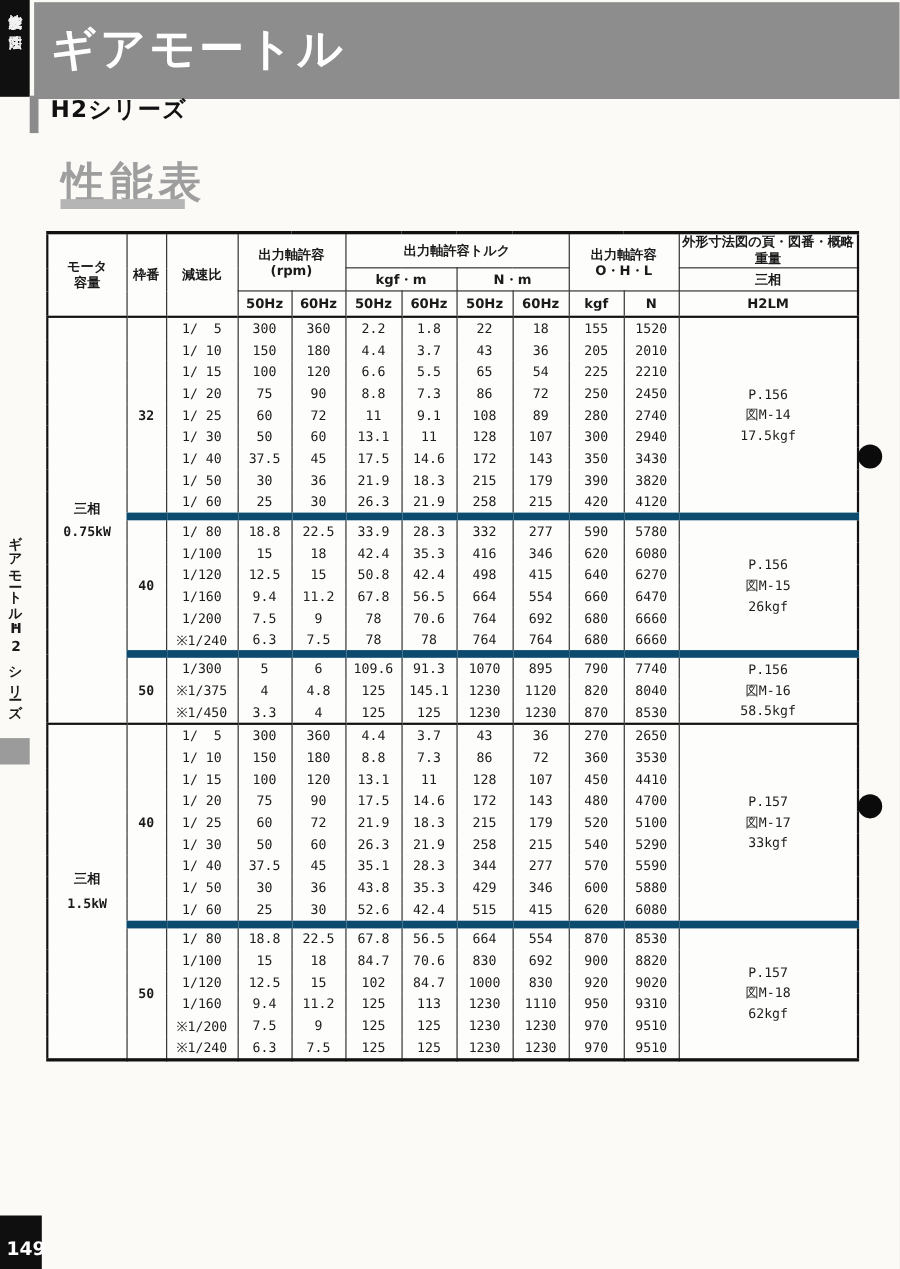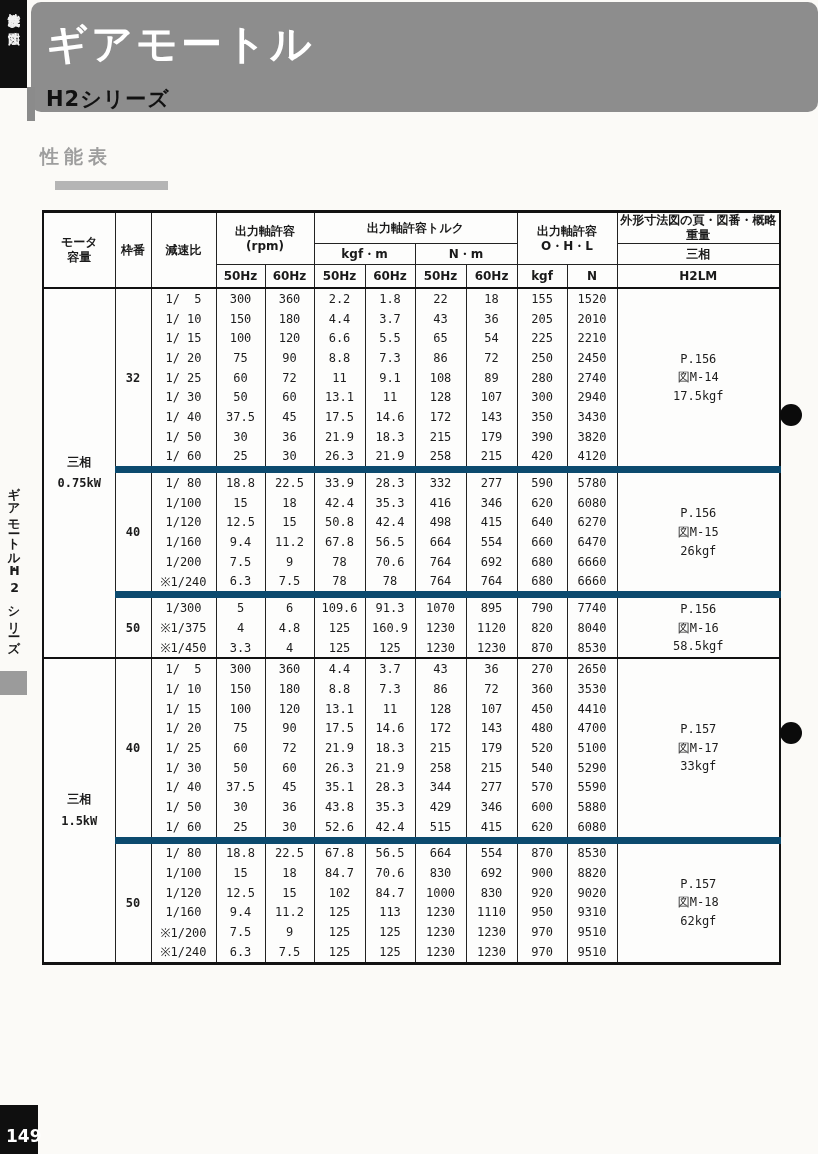--- a/index.html
+++ b/index.html
@@ -11,38 +11,37 @@
   
   .top-tab{
     position:absolute; left:0; top:0; width:27px; height:88px;
     background:#101010; display:flex; justify-content:center;
   }
   .top-tab .vtext{
     writing-mode:vertical-rl; text-orientation:upright;
     color:#f2f2f2; font-size:12px; font-weight:bold; letter-spacing:1px; padding-top:3px;
   }
   .title-bar{
-    position:absolute; left:31px; top:2px; width:787px; height:110px;
+    position:absolute; left:31px; top:2px; width:787px; height:88px;
     background:#8d8d8d;
-    border-radius:10px;
   }
   .title-bar h1{
     margin:0; padding:22px 0 0 15px; font-size:41px; line-height:1;
     font-weight:bold; color:#ffffff; letter-spacing:3px;
   }
   .series-accent{
     position:absolute; left:27px; top:87px; width:8px; height:34px; background:#8b8b8b;
   }
   .series-title{
     position:absolute; left:46px; top:88px; margin:0;
     font-size:21px; font-weight:bold; color:#111; letter-spacing:1px; line-height:1.1;
   }
   .section-title{
-    position:absolute; left:40px; top:146px; margin:0;
-    font-size:19px; font-weight:bold; color:#9e9e9e; letter-spacing:5px; line-height:1.1;
+    position:absolute; left:56px; top:146px; margin:0;
+    font-size:39px; font-weight:bold; color:#9e9e9e; letter-spacing:5px; line-height:1.1;
   }
   .section-underline{
     position:absolute; left:55px; top:181px; width:113px; height:9px; background:#b5b5b5;
   }
   
   table.perf{
     position:absolute; left:42px; top:210px; width:737px;
     border-collapse:collapse; table-layout:fixed;
     border:2px solid #121212; border-top-width:3px; border-bottom-width:3px;
   }
@@ -370,21 +369,21 @@
               <div>図M-16</div>
               <div>58.5kgf</div>
             </div>
           </td>
         </tr>
         <tr>
           <td class="ratio-cell shaded">※1/375</td>
           <td class="num shaded">4</td>
           <td class="num shaded">4.8</td>
           <td class="num">125</td>
-          <td class="num">160.9</td>
+          <td class="num">145.1</td>
           <td class="num">1230</td>
           <td class="num">1120</td>
           <td class="num">820</td>
           <td class="num">8040</td>
         </tr>
         <tr>
           <td class="ratio-cell shaded">※1/450</td>
           <td class="num shaded">3.3</td>
           <td class="num shaded">4</td>
           <td class="num">125</td>

